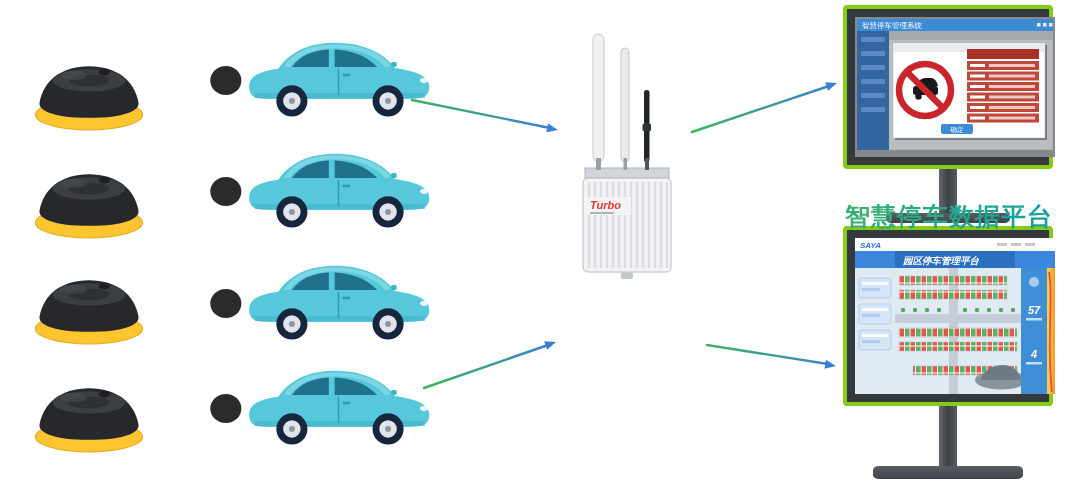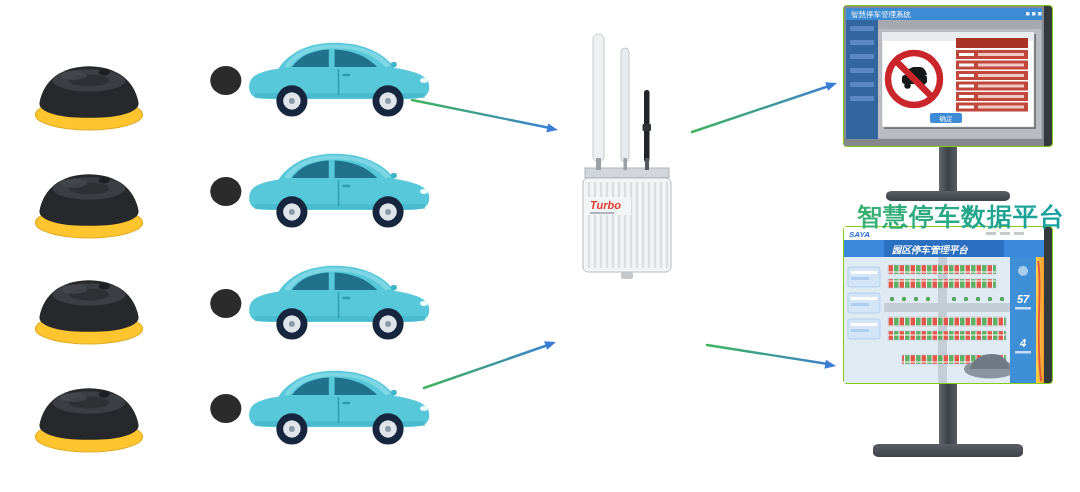--- a/index.html
+++ b/index.html
@@ -3,24 +3,24 @@
 <meta charset="utf-8">
 <style>
   html,body{margin:0;padding:0;}
   body{font-family:"Liberation Sans","DejaVu Sans",sans-serif;background:#ffffff;}
   #canvas{position:relative;width:1080px;height:492px;background:#fff;overflow:hidden;}
   #scene{position:absolute;left:0;top:0;z-index:1;}
   .caption{
     position:absolute;left:843px;top:200px;width:212px;text-align:center;
     font-size:25px;font-weight:bold;letter-spacing:1px;z-index:5;white-space:nowrap;
     background:linear-gradient(90deg,#38b06e,#149fa4);
-    -webkit-background-clip:text;background-clip:text;color:transparent;margin-left:12px;
+    -webkit-background-clip:text;background-clip:text;color:transparent;
   }
   .monitor{position:absolute;width:210px;z-index:3;}
-  .mon-screen{background:#34393e;border:1px solid #84cc16;border-radius:4px;padding:0;}
+  .mon-screen{background:#34393e;border:4px solid #84cc16;border-radius:4px;padding:8px;}
   .mon-screen svg{display:block;background:#85898e;}
   .mon-pole{width:18px;margin:0 auto;background:linear-gradient(90deg,#62686e,#3c4147,#565c62);}
   .mon-base{margin:0 auto;background:linear-gradient(180deg,#585e64,#3e4349);border-radius:6px/4px;}
   .m-top .mon-pole{height:44px;}
   .m-top .mon-base{width:124px;height:10px;}
   .m-bottom .mon-pole{height:60px;}
   .m-bottom .mon-base{width:150px;height:13px;}
 </style>
 </head>
 <body>

